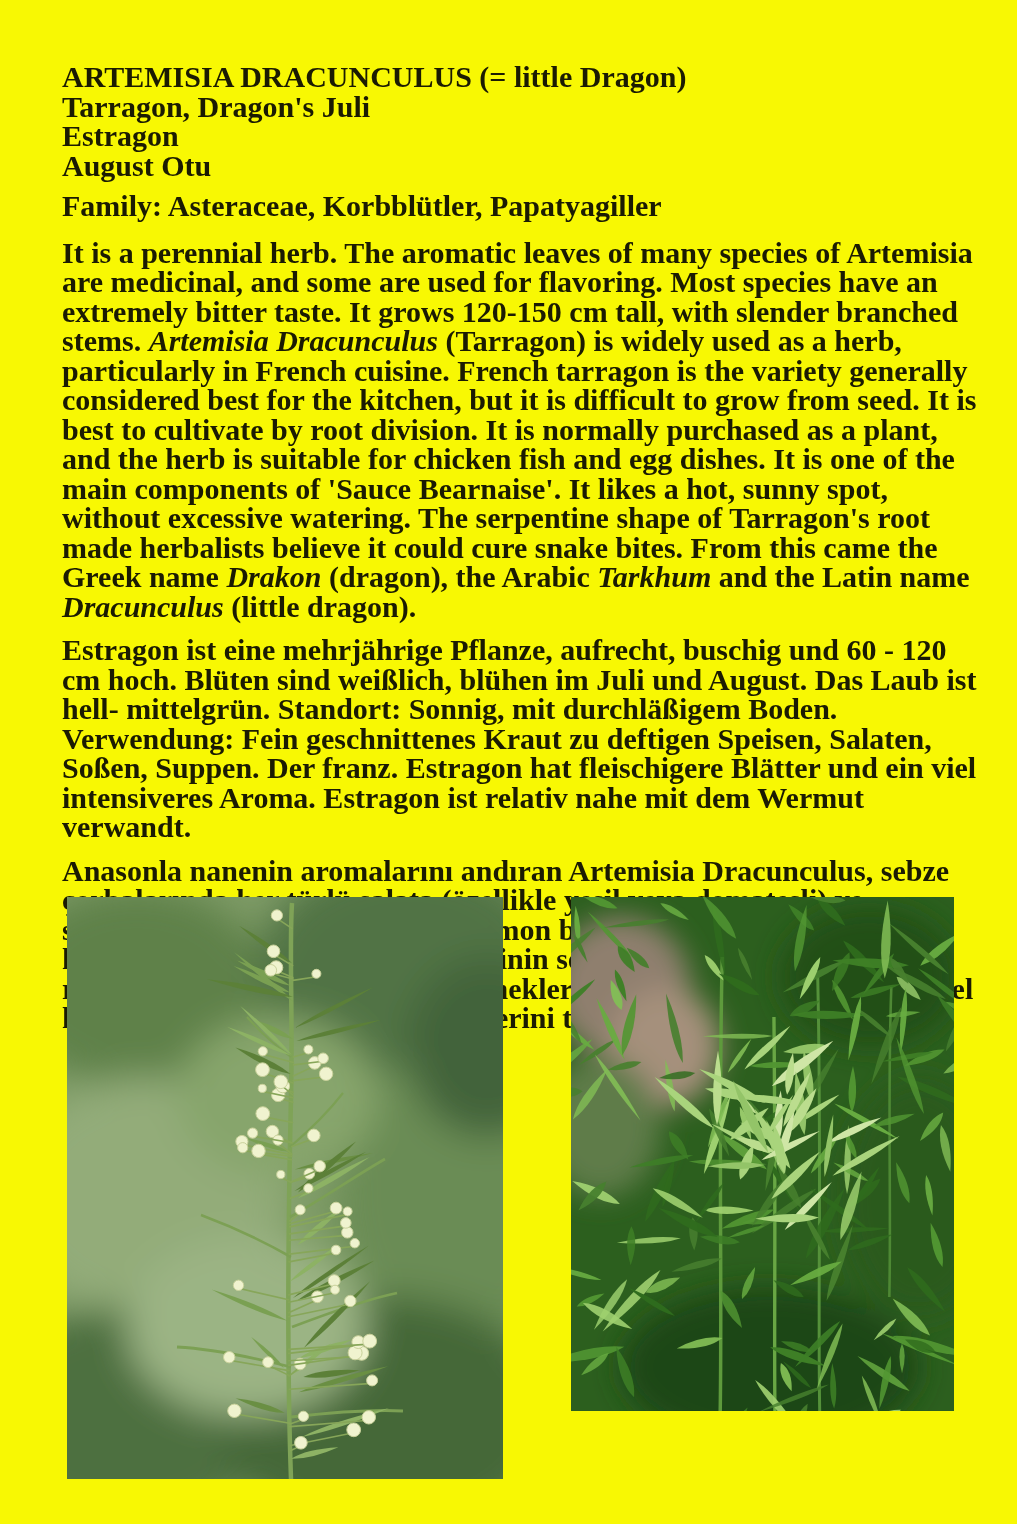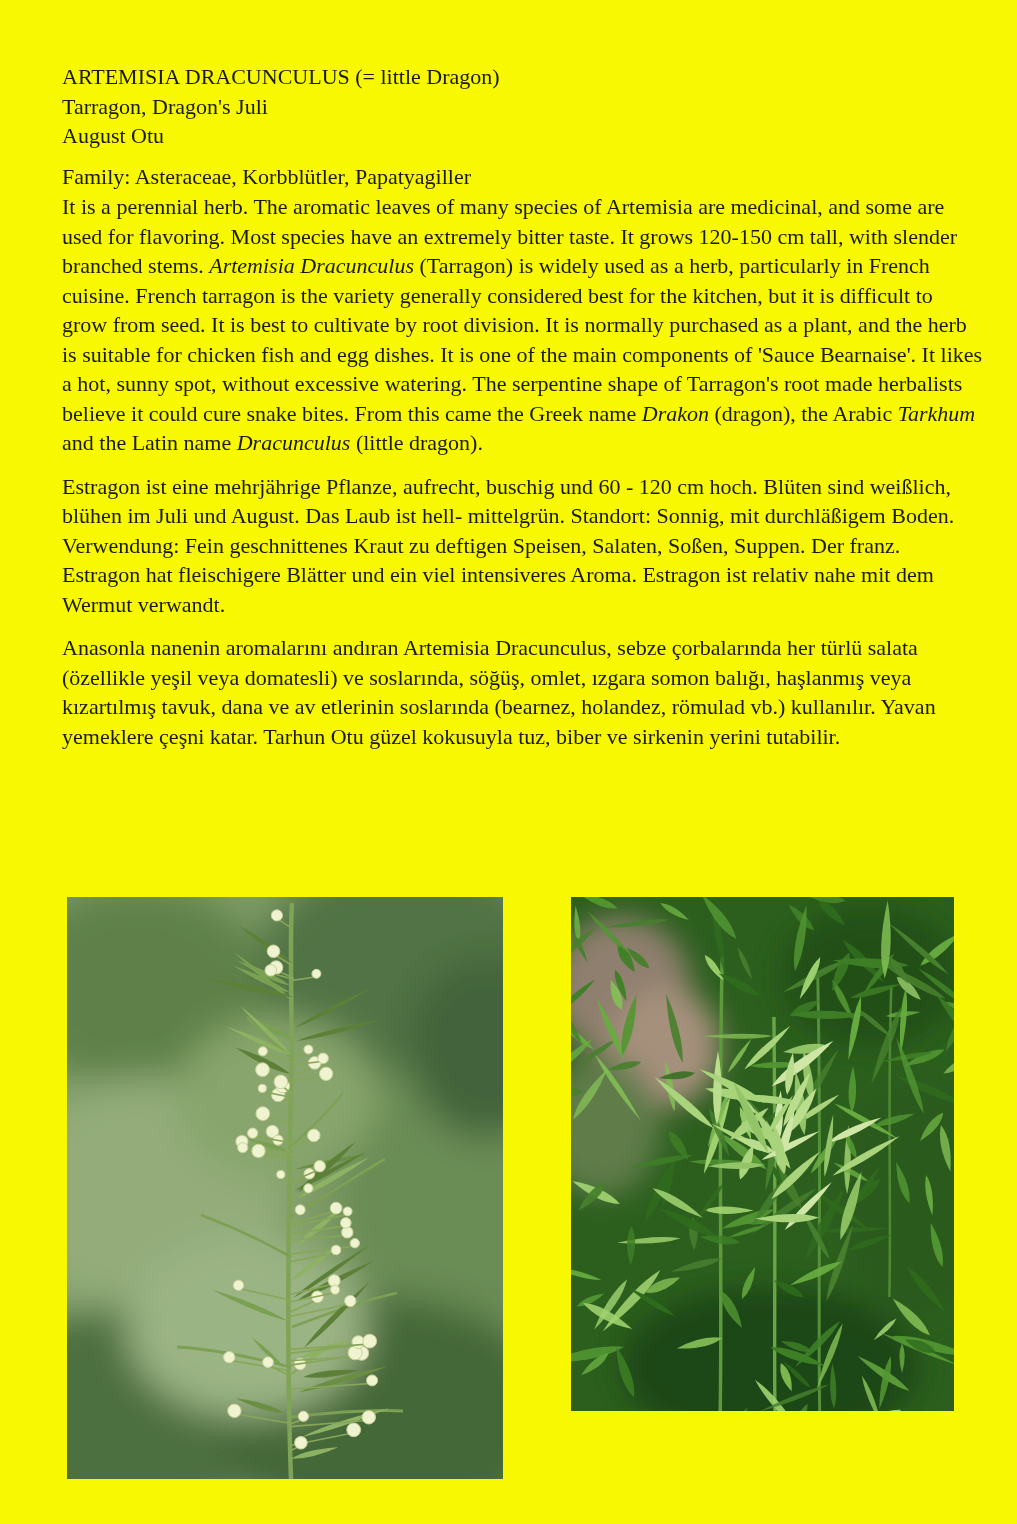--- a/index.html
+++ b/index.html
@@ -7,41 +7,42 @@
   .page {
     position:relative;
     width:1017px; height:1524px;
     background:#F8F803;
     overflow:hidden;
     font-family:"Liberation Serif","DejaVu Serif",serif;
     color:#1B1B02;
   }
   .content {
     position:absolute; left:62px; top:62px; width:925px;
-    font-size:22px; line-height:29.5px;
+    font-size:30px; line-height:29.5px;font-weight:bold;
   }
   .head-block { margin-bottom:11px; }
-  .meta-block { margin-bottom:1px; }
+  .meta-block { margin-bottom:17px; }
   .para { margin:0 4px 14px 0; }
   .it { font-style:italic; }
   figure { position:absolute; margin:0; }
   .photo-left  { left:67px;  top:897px; width:436px; height:582px; }
   .photo-right { left:571px; top:897px; width:383px; height:514px; }
   figure svg { display:block; width:100%; height:100%; }
 </style>
 </head>
 <body>
 
 <div class="page">
 
   <div class="content">
 
     <div class="head-block">
       <div>ARTEMISIA DRACUNCULUS (= little Dragon)</div>
       <div>Tarragon, Dragon's Juli</div>
+      <div>Estragon</div>
       <div>August Otu</div>
     </div>
 
     <div class="meta-block">
       <div>Family: Asteraceae, Korbblütler, Papatyagiller</div>
     </div>
 
     <p class="para"><span>It is a perennial herb. The aromatic leaves of many species of Artemisia are medicinal, and some are used for flavoring. Most species have an extremely bitter taste. It grows 120-150 cm tall, with slender branched stems. </span><span class="it">Artemisia Dracunculus</span><span> (Tarragon) is widely used as a herb, particularly in French cuisine. French tarragon is the variety generally considered best for the kitchen, but it is difficult to grow from seed. It is best to cultivate by root division. It is normally purchased as a plant, and the herb is suitable for chicken fish and egg dishes. It is one of the main components of 'Sauce Bearnaise'. It likes a hot, sunny spot, without excessive watering. The serpentine shape of Tarragon's root made herbalists believe it could cure snake bites. From this came the Greek name </span><span class="it">Drakon</span><span> (dragon), the Arabic </span><span class="it">Tarkhum</span><span> and the Latin name </span><span class="it">Dracunculus</span><span> (little dragon).</span></p>
 
     <p class="para">Estragon ist eine mehrjährige Pflanze, aufrecht, buschig und 60 - 120 cm hoch. Blüten sind weißlich, blühen im Juli und August. Das Laub ist hell- mittelgrün. Standort: Sonnig, mit durchläßigem Boden. Verwendung: Fein geschnittenes Kraut zu deftigen Speisen, Salaten, Soßen, Suppen. Der franz. Estragon hat fleischigere Blätter und ein viel intensiveres Aroma. Estragon ist relativ nahe mit dem Wermut verwandt.</p>

